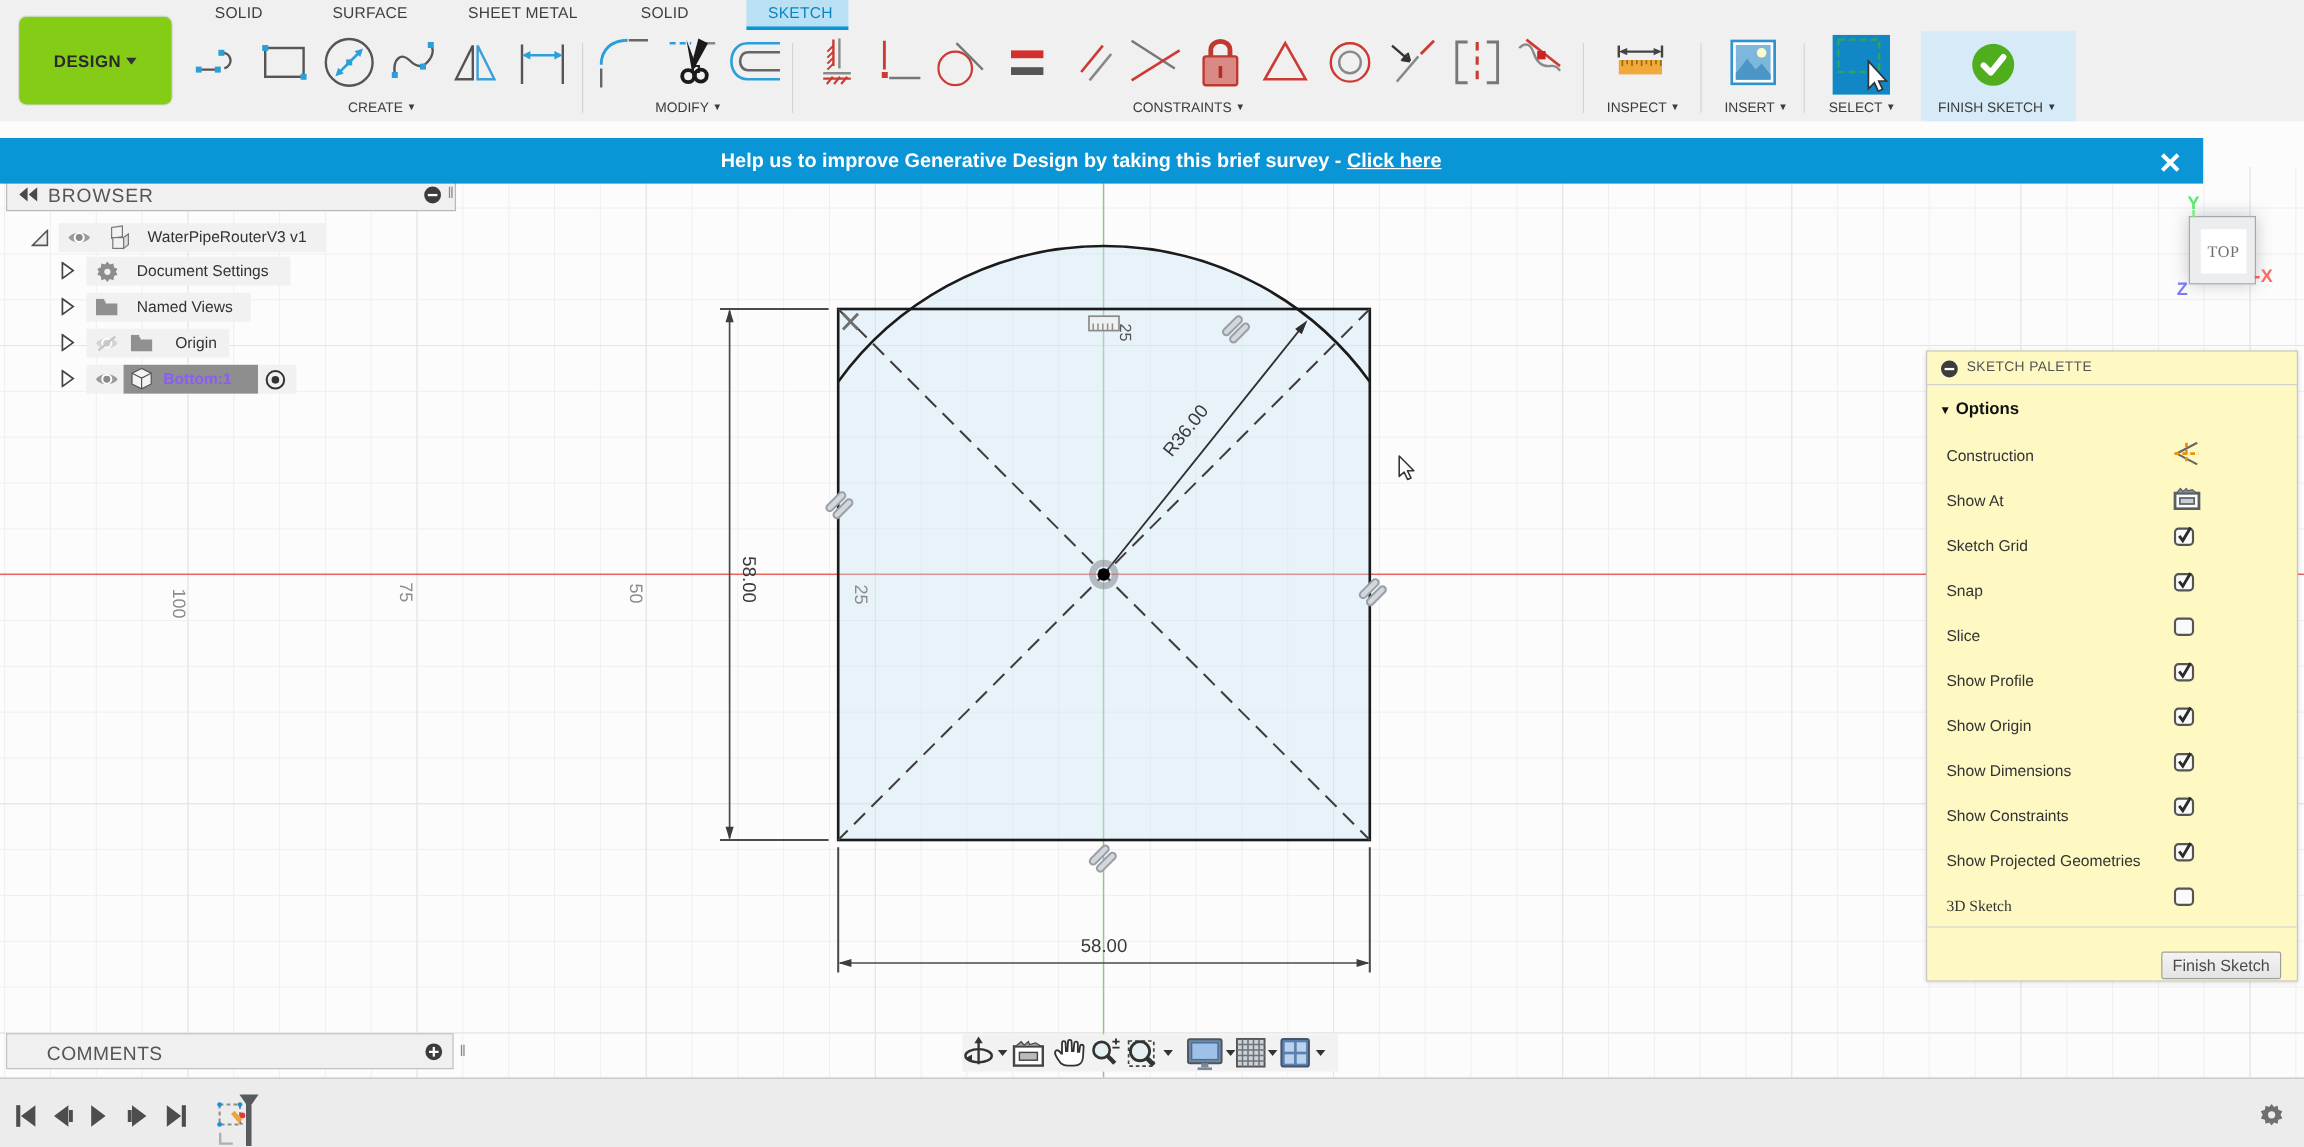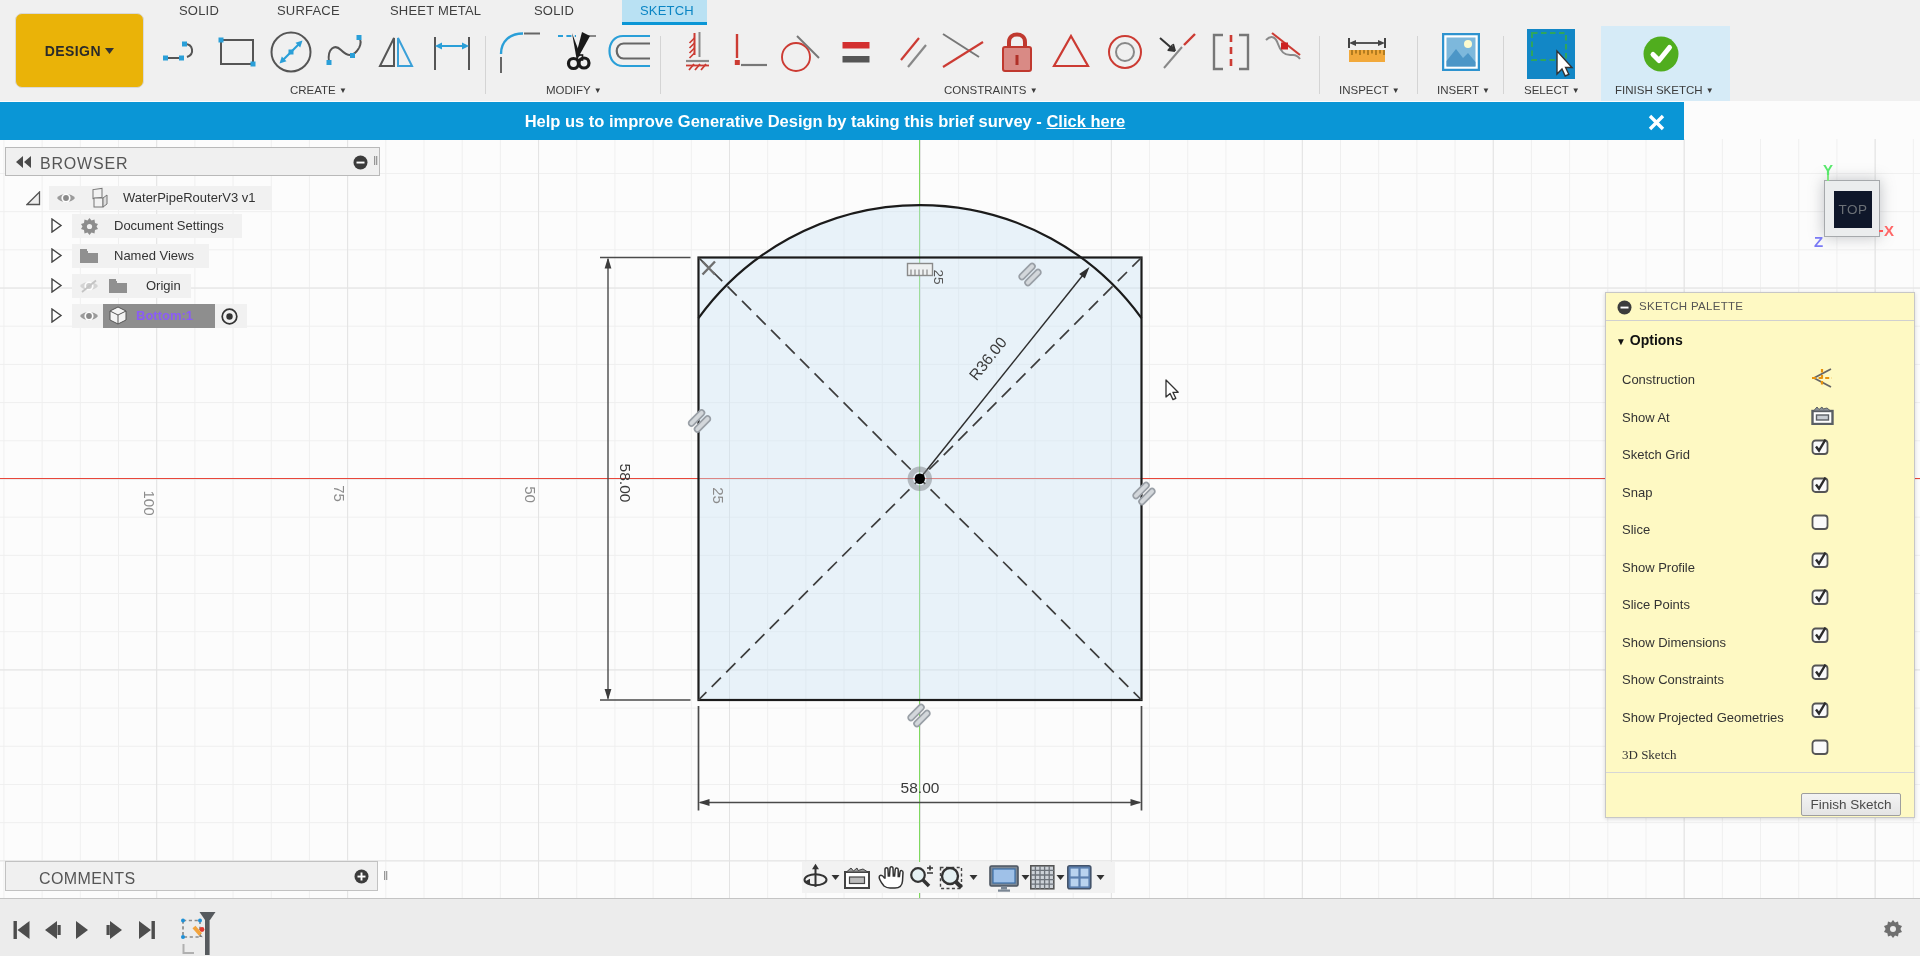--- a/index.html
+++ b/index.html
@@ -17,32 +17,32 @@
       linear-gradient(to right, #efefef 1px, transparent 1px),
       linear-gradient(to bottom, #efefef 1px, transparent 1px);
     background-size: 190.95px 100%, 100% 190.95px, 38.19px 100%, 100% 38.19px;
     background-position: 156.2px 0, 0 148.55px, 3.44px 0, 0 33.98px;
   }
   #redaxis { left:0; top:477.8px; width:1920px; height:1.3px; background:#e8463a; z-index:3; }
   #greenaxis { left:918.7px; top:139px; width:1.6px; height:759px; background:#7fd95f; z-index:3; }
 
   
   #toolbar { left:0; top:0; width:1920px; height:101px; background:#f0f0f0; z-index:20; }
-  #designbtn { left:15px; top:13px; width:129px; height:75px; background:#eab308; border:1px solid #d9d9d9; border-radius:7px; }
+  #designbtn { left:15px; top:13px; width:129px; height:75px; background:#84cc16; border:1px solid #d9d9d9; border-radius:7px; }
   #designbtn span { position:absolute; left:0; top:0; width:100%; height:100%; display:flex; align-items:center; justify-content:center; font-size:14px; font-weight:bold; color:#2a2a2a; letter-spacing:.4px; }
   .tab { position:absolute; top:3px; height:19px; font-size:13px; color:#3f3f3f; letter-spacing:.2px; white-space:nowrap; }
   #sketchtabbg { left:622px; top:0; width:85px; height:22px; background:#b9e1f3; }
   #sketchtabline { left:622px; top:22px; width:85px; height:3px; background:#0a96d6; }
   .grplabel { position:absolute; top:84px; height:14px; font-size:11.5px; color:#3c3c3c; white-space:nowrap; }
   .grplabel .dn { font-size:8px; vertical-align:1px; color:#3c3c3c; }
   .vsep { position:absolute; top:36px; height:58px; width:1px; background:#d4d4d4; }
   #finishbg { left:1601px; top:26px; width:129px; height:75px; background:#d6ebf7; }
 
   
-  #banner { left:0; top:102px; width:1684px; height:38px; background:#0a96d6; z-index:20; color:#fff; }
+  #banner { left:0; top:115px; width:1836px; height:38px; background:#0a96d6; z-index:20; color:#fff; }
   #banner .msg { position:absolute; left:0; top:0; width:100%; height:100%; display:flex; align-items:center; justify-content:center; font-size:16.5px; font-weight:bold; padding-right:34px; }
   #banner .x { position:absolute; right:12px; top:7px; }
 
   
   #browserhdr { left:5px; top:147px; width:375px; height:29px; background:#f0f0f0; border:1px solid #b9b9b9; z-index:10; }
   .pnltitle { font-size:16px; color:#555; letter-spacing:.8px; }
   .treerow { position:absolute; height:24px; display:flex; align-items:center; z-index:10; font-size:13px; color:#333; }
   .treerow span { position:relative; z-index:2; white-space:nowrap; }
   .treerow svg { z-index:2; }
   .rowbg { background:#f1f1f1; }
@@ -58,21 +58,21 @@
   #commentshdr { left:5px; top:861px; width:373px; height:30px; background:#f0f0f0; border:1px solid #c2c2c2; z-index:10; }
 
   
   #navstrip { left:802px; top:862px; width:313px; height:31px; background:#f2f2f2; z-index:6; }
 
   
   #timeline { left:0; top:898px; width:1920px; height:58px; background:#ececec; border-top:1px solid #c4c4c4; z-index:8; }
 
   
   #viewcube { left:1824px; top:180px; width:56px; height:57px; background:#ebedee; border:1px solid #a6a9ac; box-shadow:0 0 14px rgba(120,125,130,0.45); z-index:5; }
-  #viewcube .inner { position:absolute; left:9px; top:10px; width:38px; height:37px; background:#0f172a; display:flex; align-items:center; justify-content:center; font-size:13.5px; color:#6b7076; letter-spacing:.5px; }
+  #viewcube .inner { position:absolute; left:9px; top:10px; width:38px; height:37px; background:#ffffff; display:flex; align-items:center; justify-content:center; font-size:13.5px; color:#6b7076; letter-spacing:.5px;font-family:Liberation Serif, serif; }
   .axislbl { position:absolute; font-size:15px; font-weight:bold; z-index:5; }
 
   svg { display:block; }
   #sketchsvg { left:0; top:139px; z-index:4; }
   .icon { position:absolute; z-index:21; }
 </style>
 </head>
 <body>
 <div id="stage">
   <div id="canvas" class="abs"></div>
@@ -249,21 +249,21 @@
         </svg>
       <span class="pnltitle abs" style="left:33px; top:7px; font-size:11.5px; letter-spacing:.3px;">SKETCH PALETTE</span>
     </div>
     <div class="abs" style="left:10px; top:39px; font-size:14px; font-weight:bold; color:#111;"><span style="font-size:10px;">▼</span> Options</div>
     <div class="palrow" style="top:79px;">Construction</div>
     <div class="palrow" style="top:116.5px;">Show At</div>
     <div class="palrow" style="top:154px;">Sketch Grid</div>
     <div class="palrow" style="top:191.5px;">Snap</div>
     <div class="palrow" style="top:229px;">Slice</div>
     <div class="palrow" style="top:266.5px;">Show Profile</div>
-    <div class="palrow" style="top:304px;">Slice Points</div>
+    <div class="palrow" style="top:304px;">Show Origin</div>
     <div class="palrow" style="top:341.5px;">Show Dimensions</div>
     <div class="palrow" style="top:379px;">Show Constraints</div>
     <div class="palrow" style="top:416.5px;">Show Projected Geometries</div>
     <div class="palrow" style="top:454px;font-family:Liberation Serif, serif;">3D Sketch</div>
 
     <svg class="abs" style="left:204px; top:74px;" width="24" height="22" viewBox="0 0 24 22">
       <path d="M21 2 L4 11 L21 20" fill="none" stroke="#666" stroke-width="1.8"></path>
       <path d="M2 11 L22 11" stroke="#e8920c" stroke-width="2.2" stroke-dasharray="4 2.6"></path>
       <path d="M12 2 L12 20" stroke="#e8920c" stroke-width="2.2" stroke-dasharray="3.4 2.6"></path>
     </svg>

